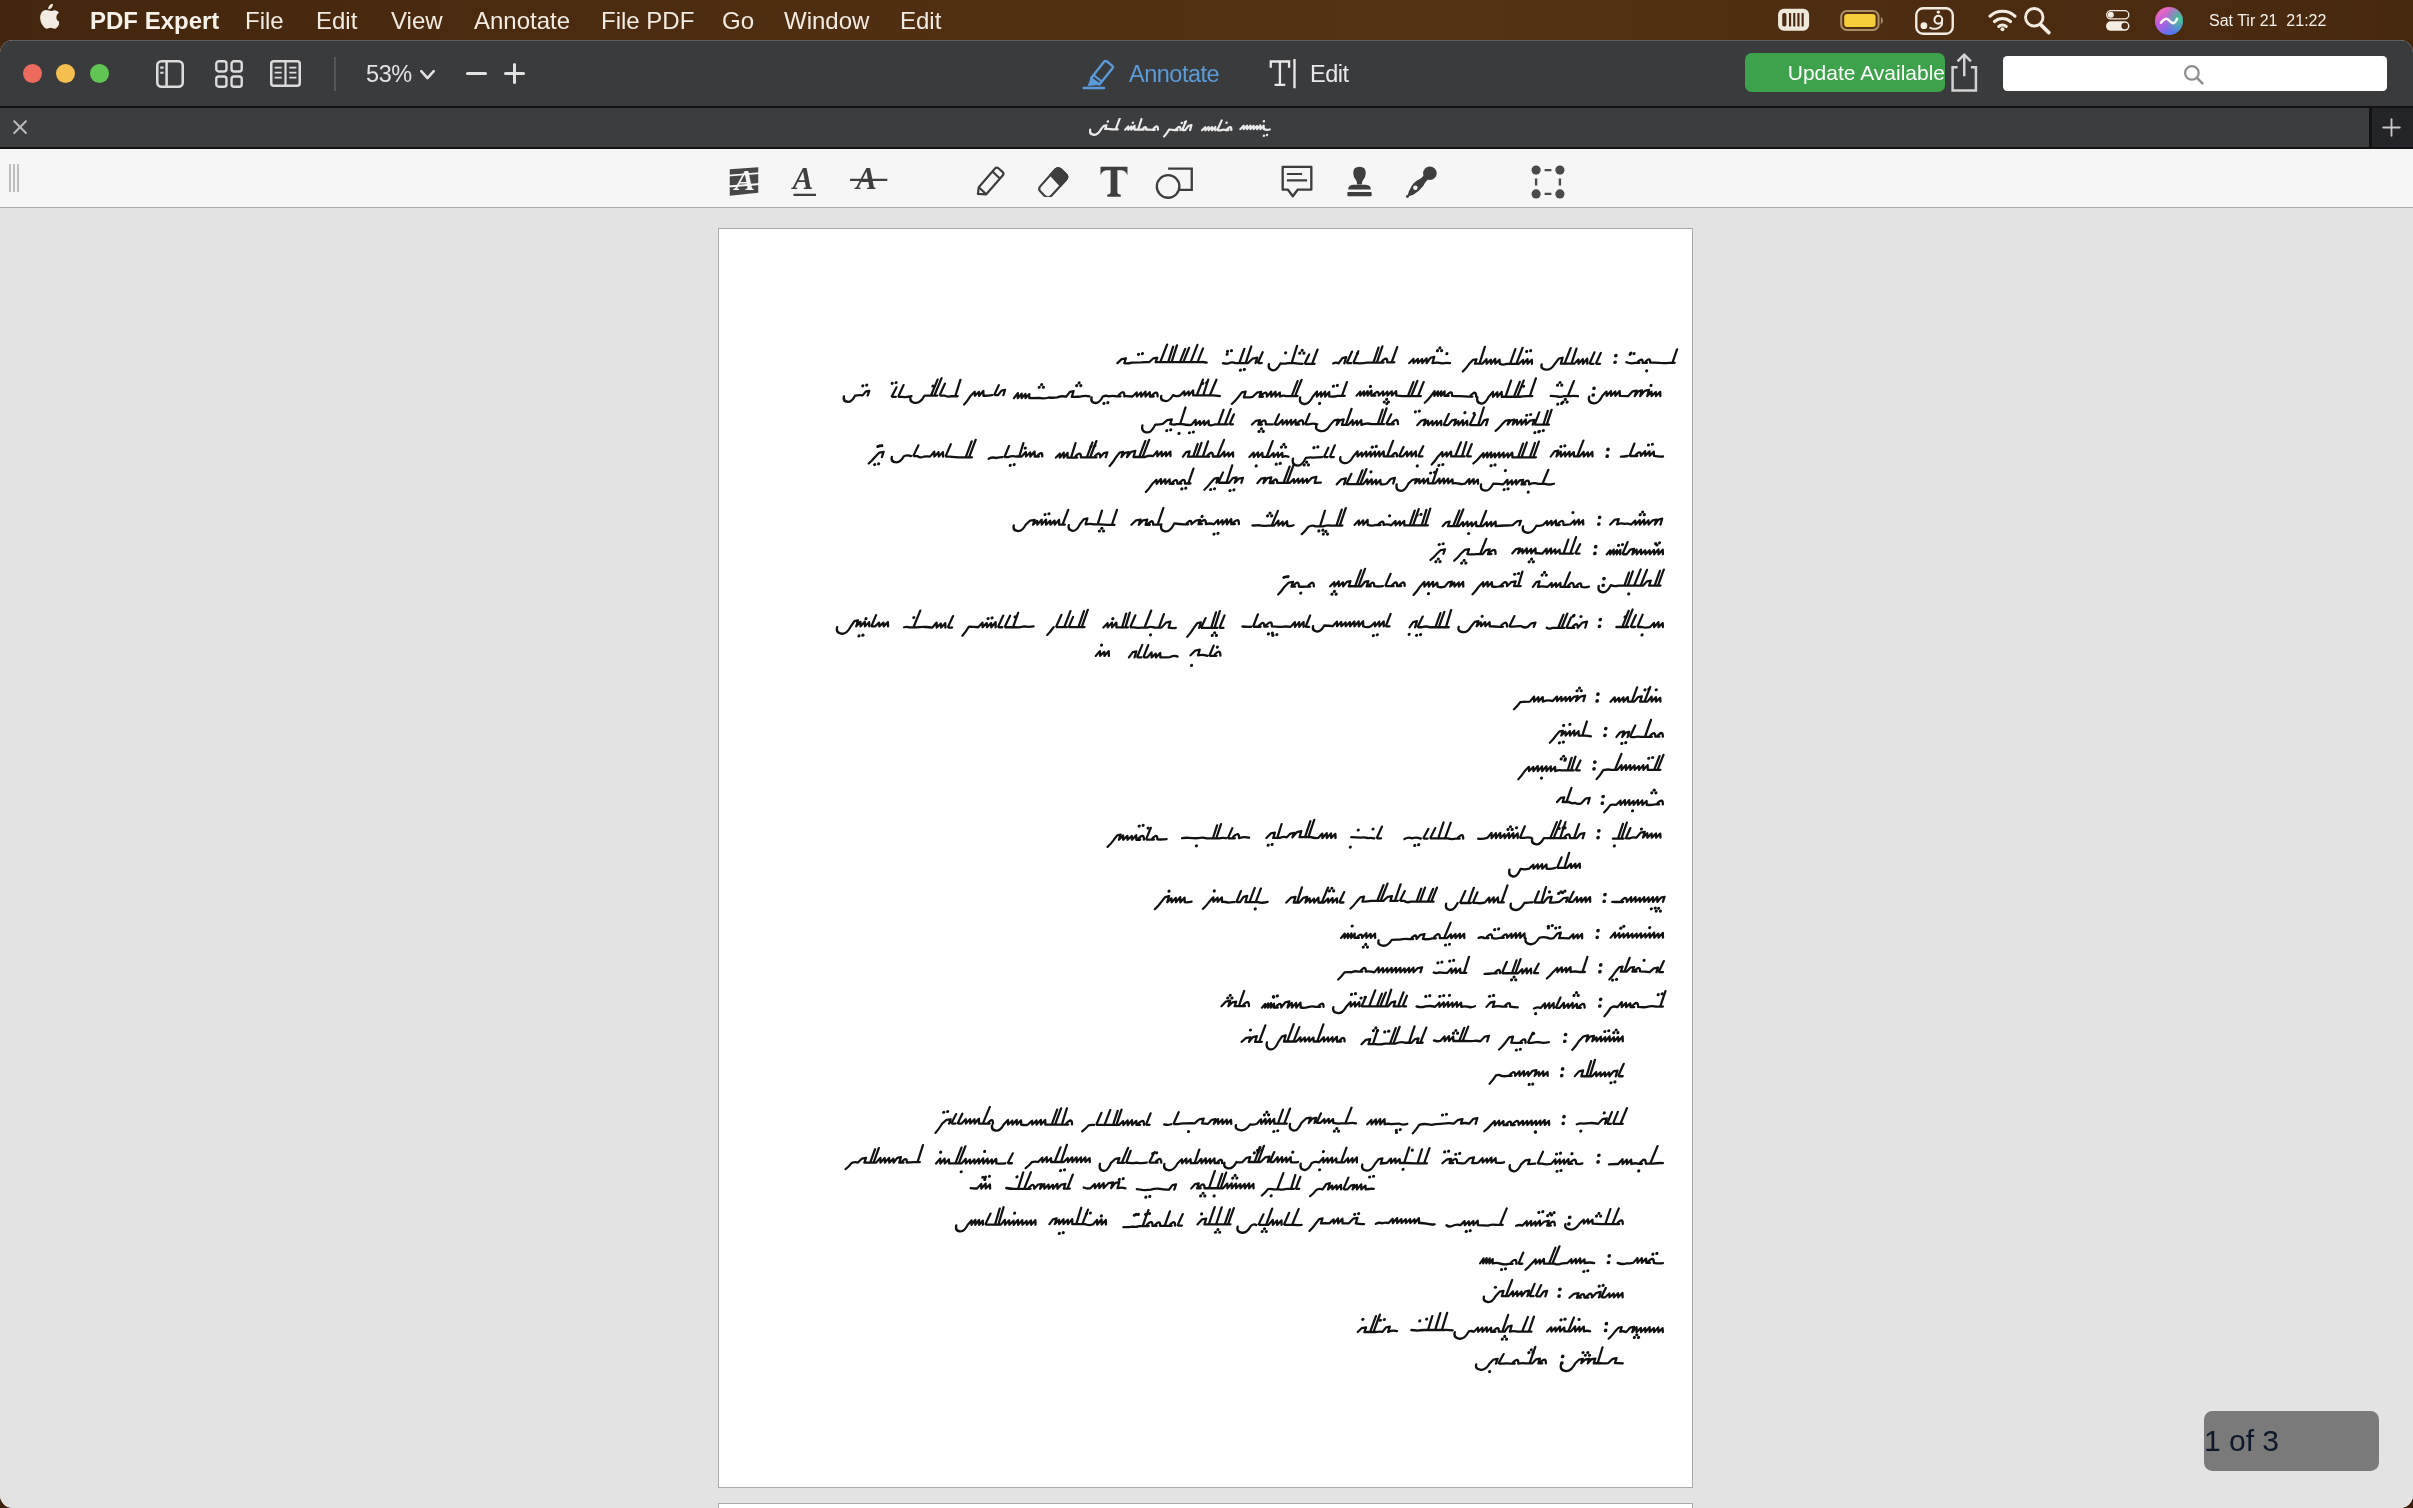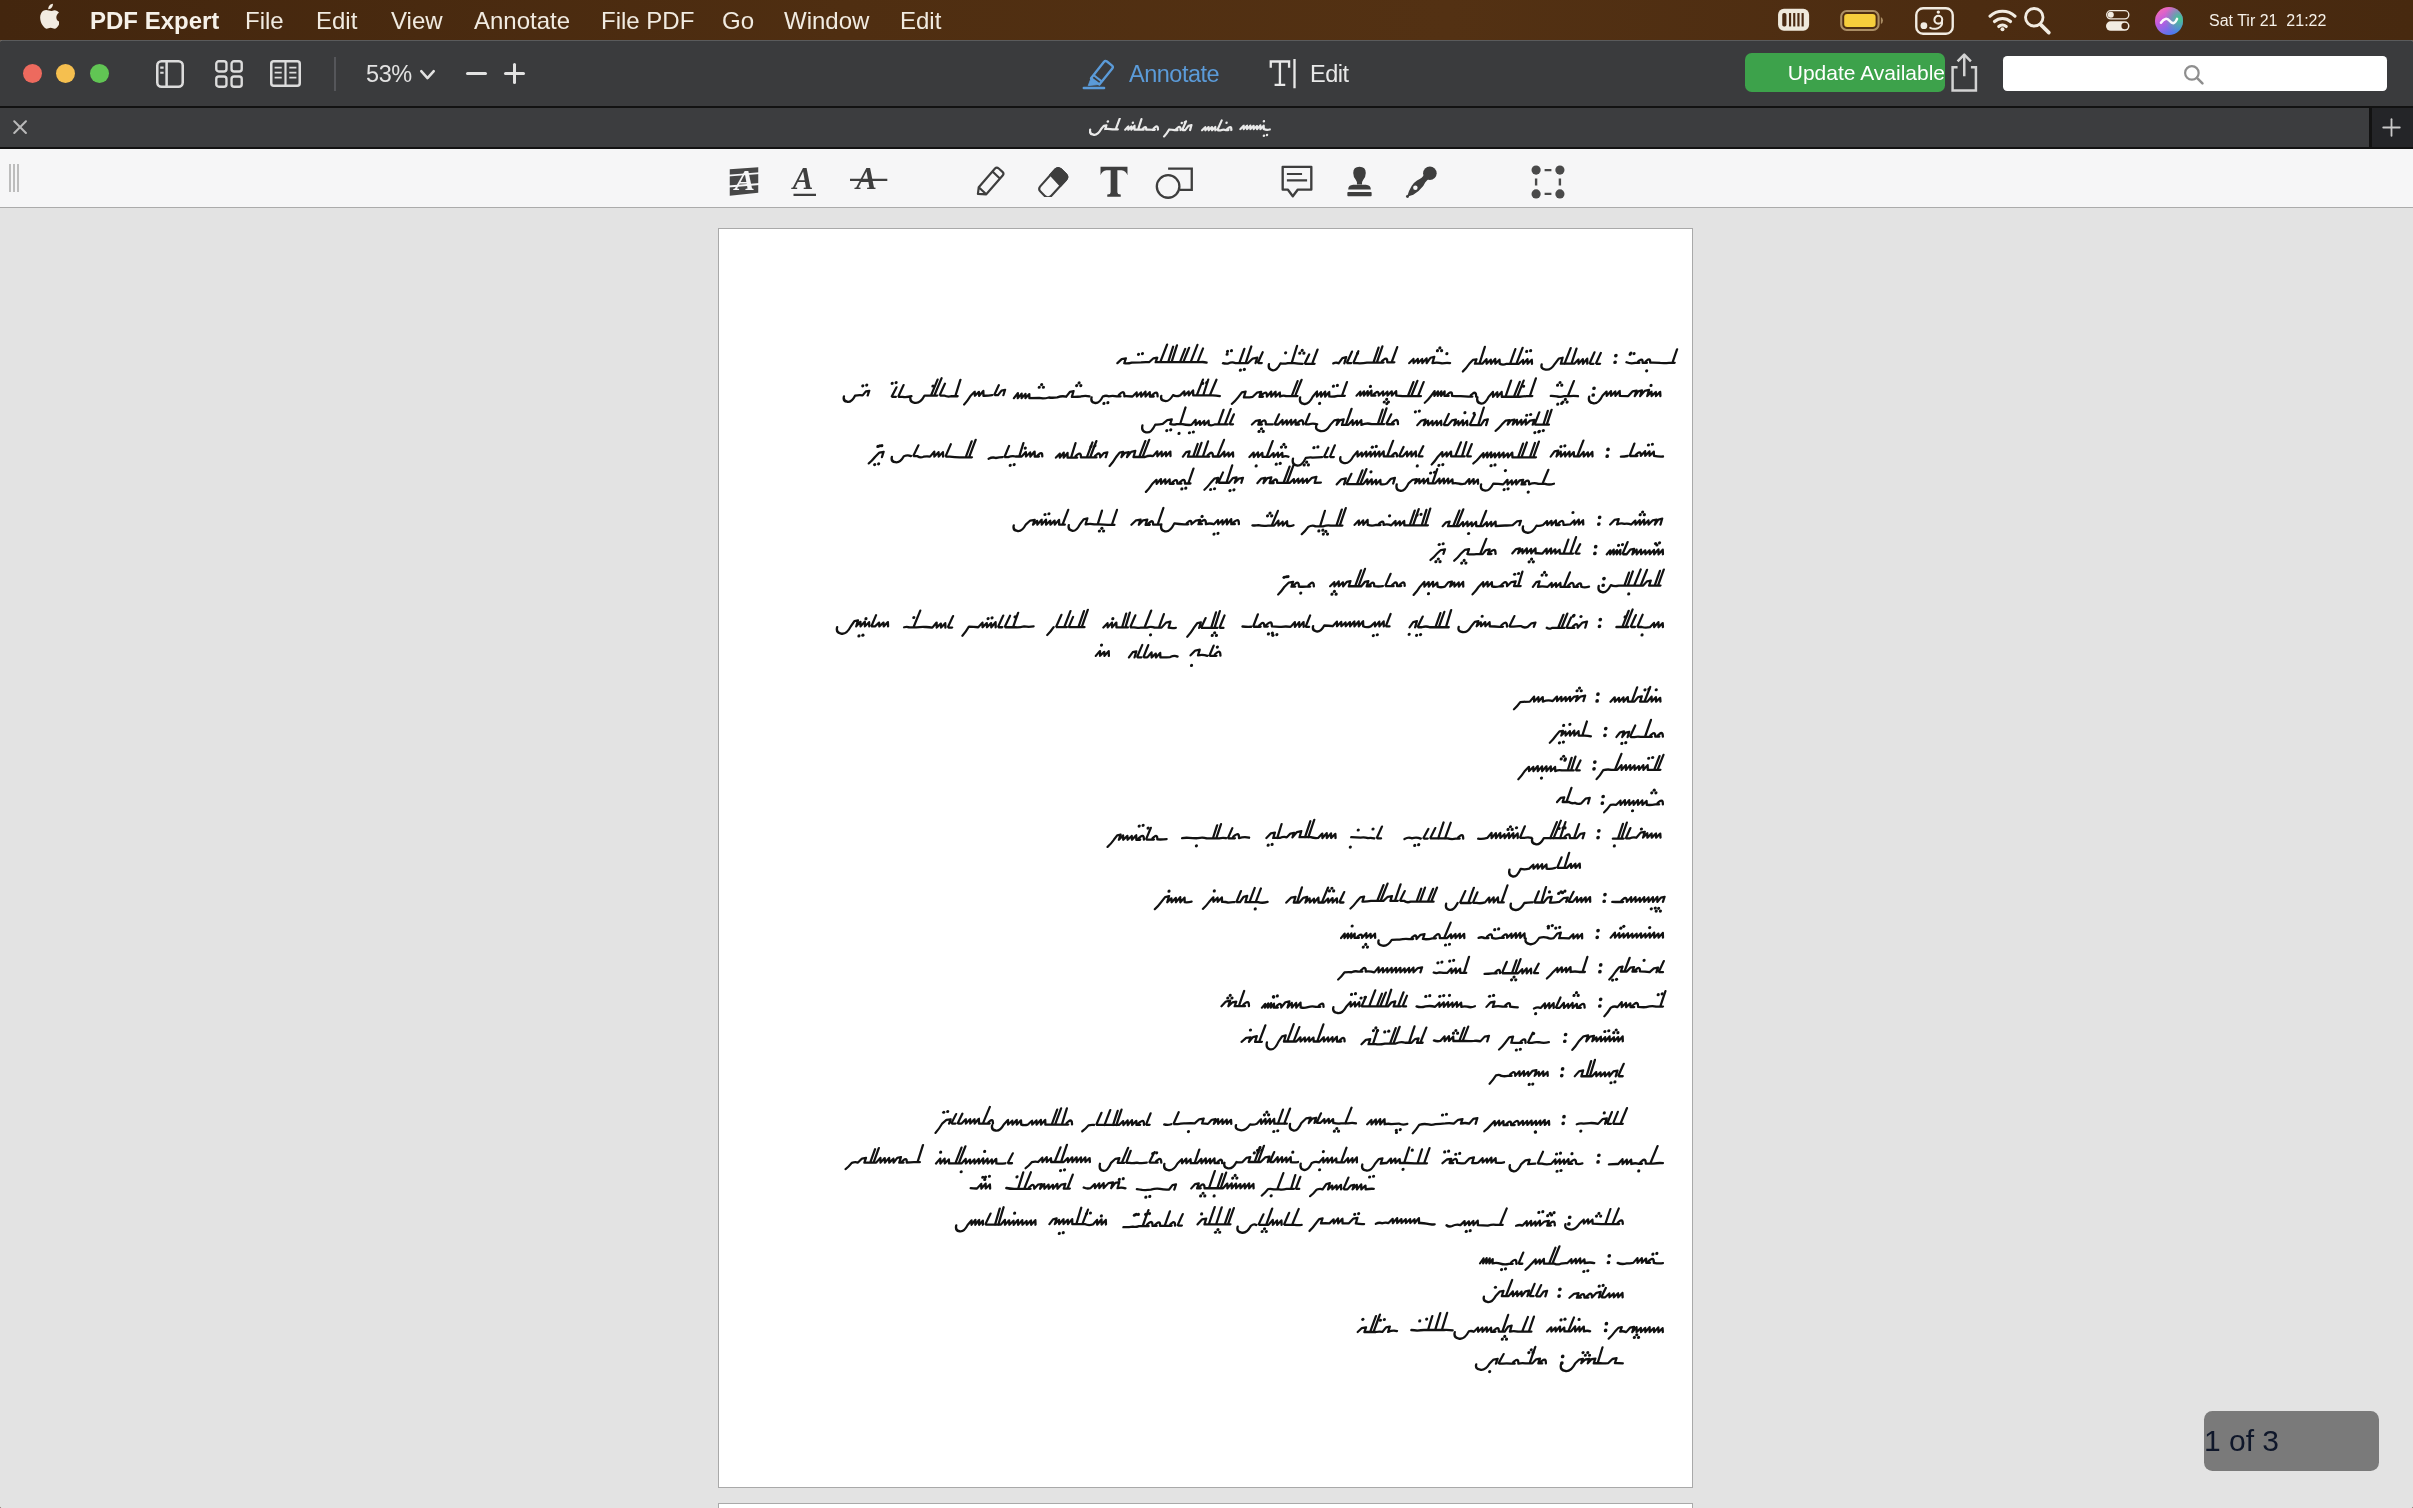--- a/index.html
+++ b/index.html
@@ -74,21 +74,21 @@
           <stop offset="1" stop-color="#3ec98e" stop-opacity="0"></stop>
       </radialGradient>
     </defs>
     <circle cx="16.5" cy="16.5" r="16.5" fill="url(#siri)"></circle>
     <circle cx="16.5" cy="16.5" r="16.5" fill="url(#sirig)"></circle>
     <path d="M7 18.5 q5.5 -8 10.5 -2 t8.5 -2.5" fill="none" stroke="#ffffff" stroke-width="3" stroke-linecap="round" opacity="0.95"></path>
   </svg>
   <div class="abs" style="left:2209px;top:0;height:40px;line-height:42px;color:#f6f1e9;font-size:16px;">Sat Tir 21&nbsp;&nbsp;21:22</div>
 </div>
 
-<div class="abs" id="window" style="left:0;top:40px;width:2413px;height:1468px;border-radius:2px;overflow:hidden;background:#E3E3E3;">
+<div class="abs" id="window" style="left:0;top:40px;width:2413px;height:1468px;border-radius:13px;overflow:hidden;background:#E3E3E3;">
 
   <div class="abs" id="toolbar" style="left:0;top:0;width:2413px;height:66px;background:#3A3B3D;box-shadow:inset 0 0.8px 0 rgba(255,255,255,0.22);">
     <div class="abs" style="left:22.6px;top:24px;width:19px;height:19px;border-radius:50%;background:#ED6A5E;"></div>
     <div class="abs" style="left:56px;top:24px;width:19px;height:19px;border-radius:50%;background:#F5BF4F;"></div>
     <div class="abs" style="left:90px;top:24px;width:19px;height:19px;border-radius:50%;background:#61C554;"></div>
 
     <svg class="abs" style="left:156px;top:20px;" width="28" height="28" viewBox="0 0 33 33">
       <rect x="1.5" y="1.5" width="30" height="30" rx="5" fill="none" stroke="#DCDCDC" stroke-width="3"></rect>
       <line x1="12.5" y1="2" x2="12.5" y2="31" stroke="#DCDCDC" stroke-width="3"></line>
       <line x1="5" y1="9" x2="9" y2="9" stroke="#DCDCDC" stroke-width="2.4"></line>

